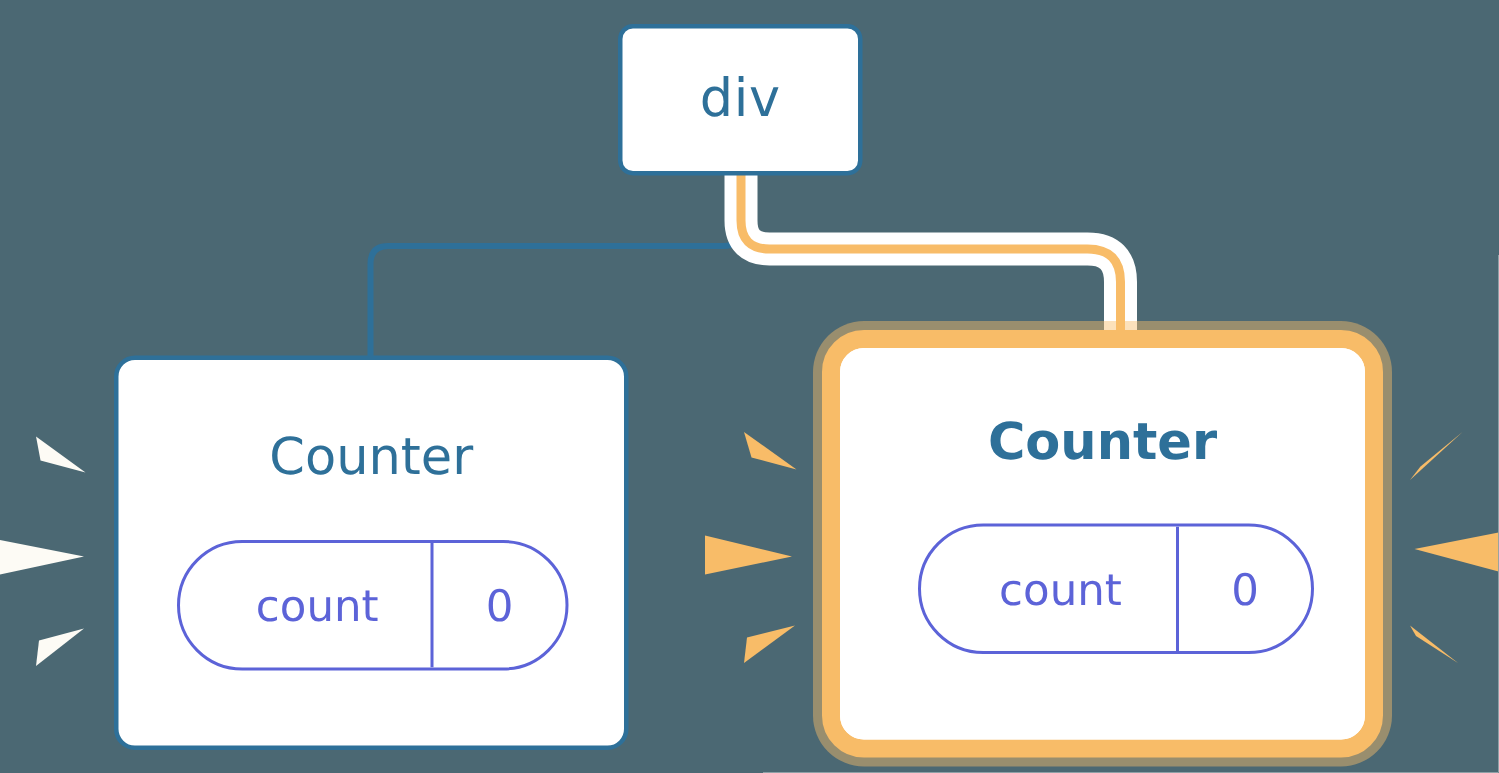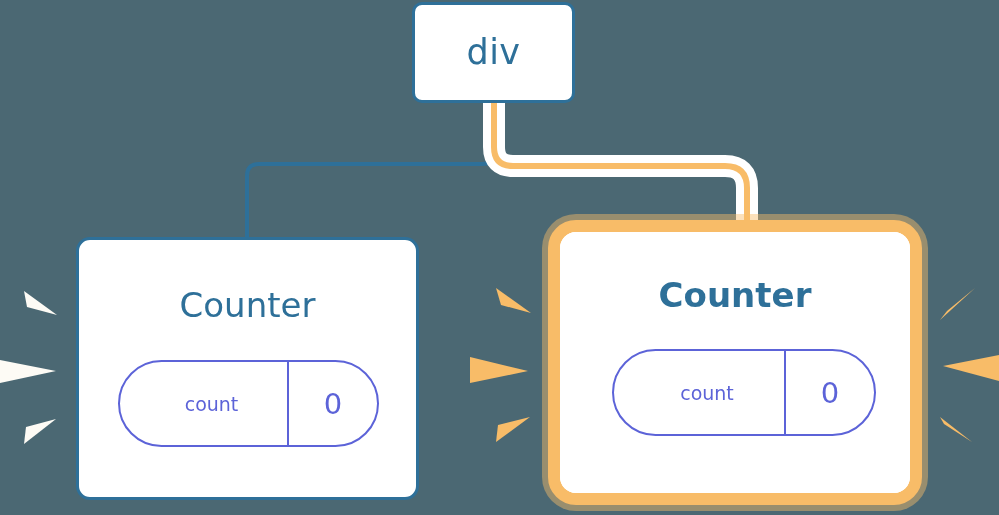--- a/index.html
+++ b/index.html
@@ -31,21 +31,21 @@
     background: #ffffff;
     display: flex;
     flex-direction: column;
     align-items: center;
     justify-content: center;
   }
 
   
   #node-div {
     left: 412px;
-    top: 2px;
+    top: 16px;
     width: 163px;
     height: 101px;
     border: 3px solid #2e7099;
     border-radius: 10px;
   }
   #node-div .node-title {
     font-size: 35px;
     color: #2e7099;
     letter-spacing: 0.5px;
     line-height: 1;
@@ -123,21 +123,21 @@
     left: 52px;
     top: 117px;
     width: 260px;
     height: 83px;
   }
   .state-key {
     flex: 1 1 auto;
     display: flex;
     align-items: center;
     justify-content: center;
-    font-size: 19px;
+    font-size: 29px;
     padding-left: 16px;
   }
   .state-divider {
     width: 2px;
     background: #5c63d8;
     flex: 0 0 auto;
   }
   .state-val {
     flex: 0 0 88px;
     display: flex;

